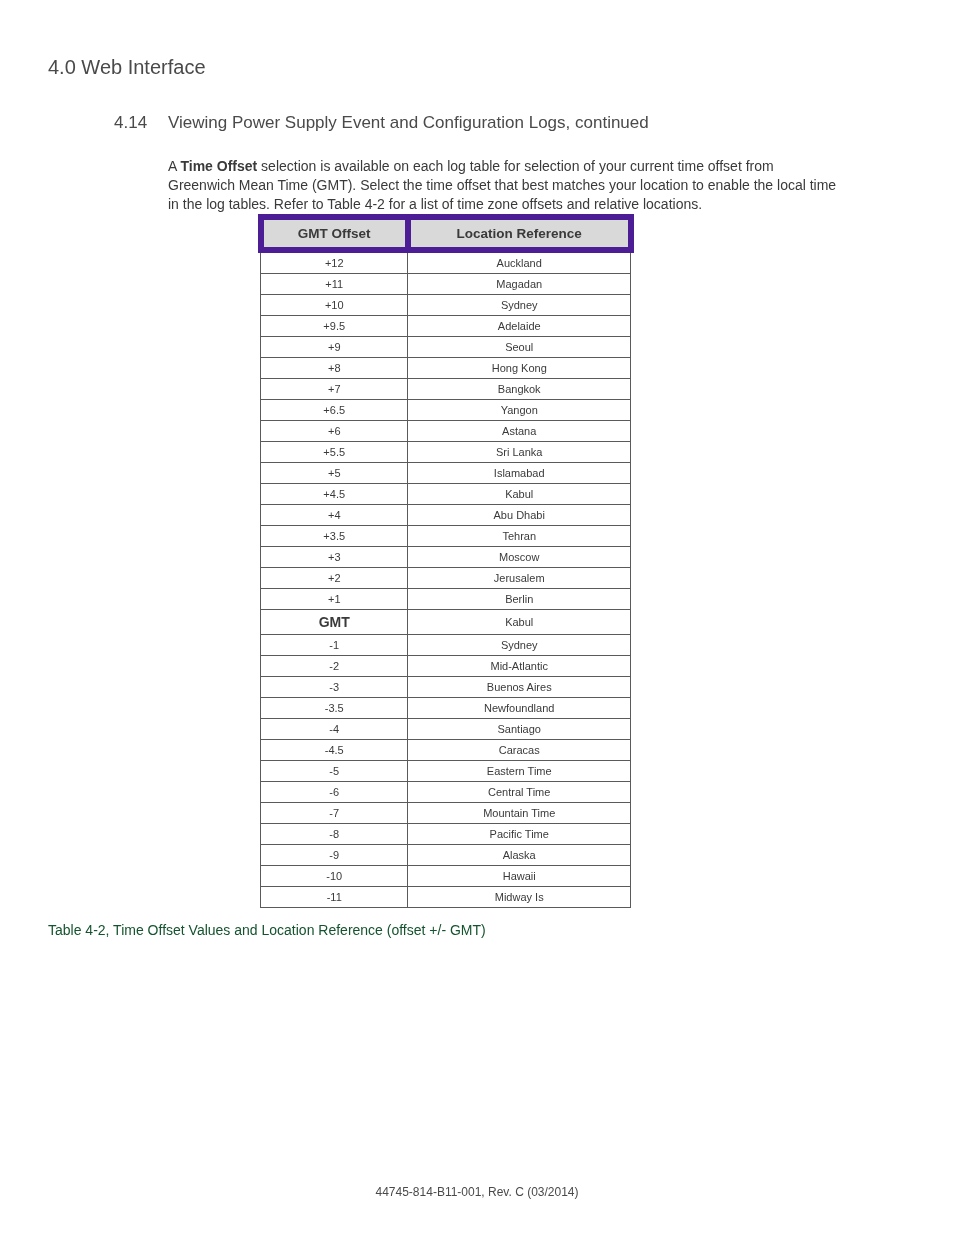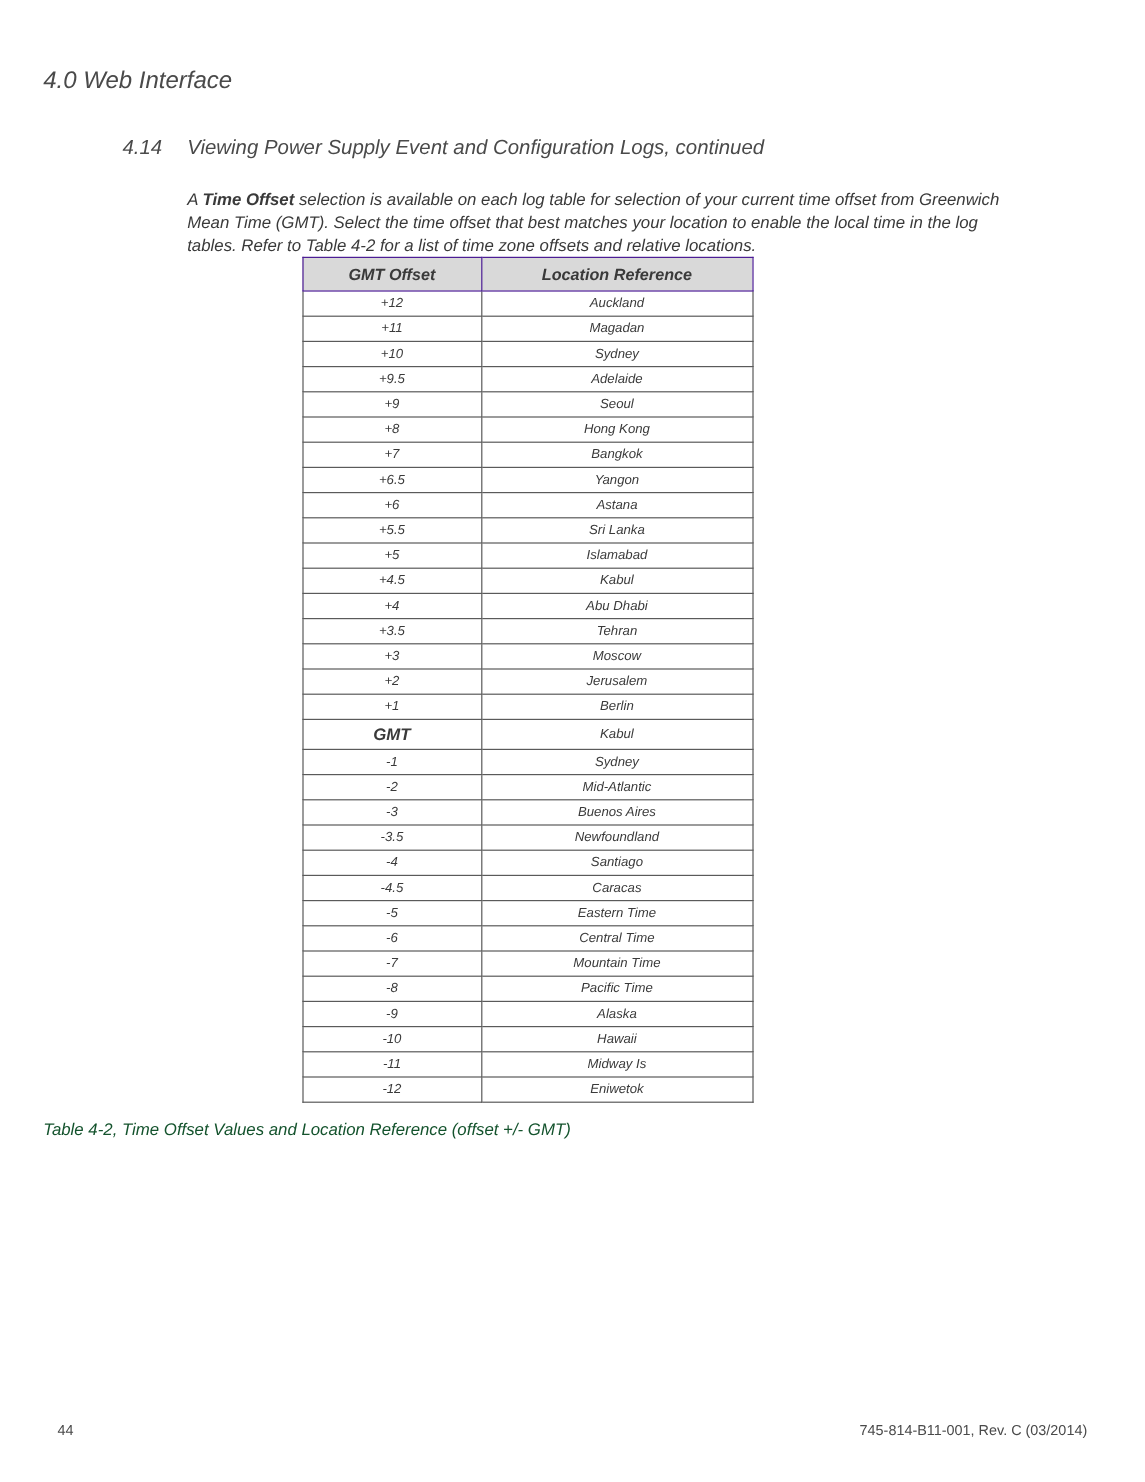--- a/index.html
+++ b/index.html
@@ -6,24 +6,23 @@
     margin: 0;
     padding: 0;
     width: 954px;
     height: 1235px;
     background: #fff;
     font-family: Arial, Helvetica, sans-serif;
     color: #323232;
     position: relative;
   }
   .page {
-    padding: 56px 48px 0 36px;
+    padding: 56px 48px 0 48px;
     box-sizing: border-box;
     width: 891px;
-    font-style: italic;
   }
   .h1 {
     font-size: 20px;
     font-weight: 400;
     color: #4a4a4a;
     margin: 0 0 34px 0;
   }
   .h2-row {
     display: flex;
     align-items: baseline;
@@ -48,21 +47,21 @@
     max-width: 760px;
   }
   .body-text b { font-weight: 700; }
   table.data {
     border-collapse: collapse;
     margin: 0 auto;
     width: 376px;
   }
   table.data th {
     background: #d9d9d9;
-    border: 1px solid #4c1d95;
+    border: 6px solid #4c1d95;
     font-size: 13.5px;
     font-weight: 700;
     color: #3a3a3a;
     padding: 6px 4px;
     text-align: center;
   }
   table.data td {
     border: 1px solid #5a5a5a;
     font-size: 11px;
     color: #3a3a3a;
@@ -79,21 +78,21 @@
     font-size: 14px;
     color: #14532d;
     margin-top: 14px;
   }
   .footer {
     position: absolute;
     bottom: 36px;
     left: 48px;
     right: 48px;
     display: flex;
-    justify-content: space-between;
+    justify-content: center;
     font-size: 12px;
     color: #4a4a4a;
   }
 </style>
 </head>
 <body>
 
 <div class="page">
 
   <div class="h1">4.0 Web Interface</div>
@@ -232,24 +231,20 @@
           <td class="col-loc">Alaska</td>
         </tr>
         <tr>
           <td class="col-off">-10</td>
           <td class="col-loc">Hawaii</td>
         </tr>
         <tr>
           <td class="col-off">-11</td>
           <td class="col-loc">Midway Is</td>
         </tr>
-        <tr>
-          <td class="col-off">-12</td>
-          <td class="col-loc">Eniwetok</td>
-        </tr>
       </tbody>
   </table>
 
   <div class="caption">Table 4-2, Time Offset Values and Location Reference (offset +/- GMT)</div>
 
 </div>
 
 <div class="footer">
   <span>44</span>
   <span>745-814-B11-001, Rev. C (03/2014)</span>

